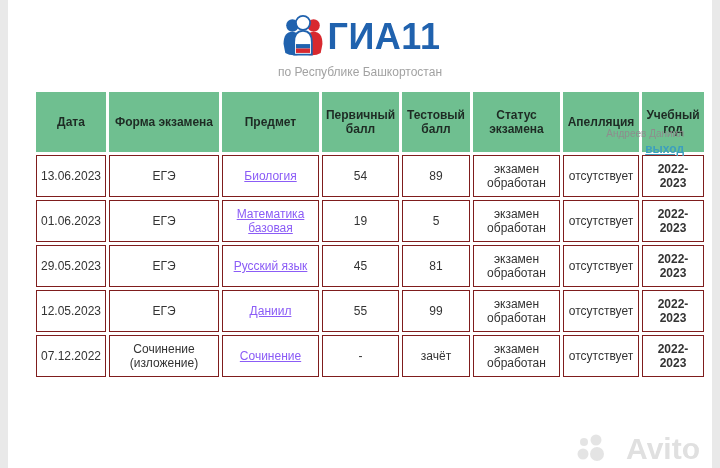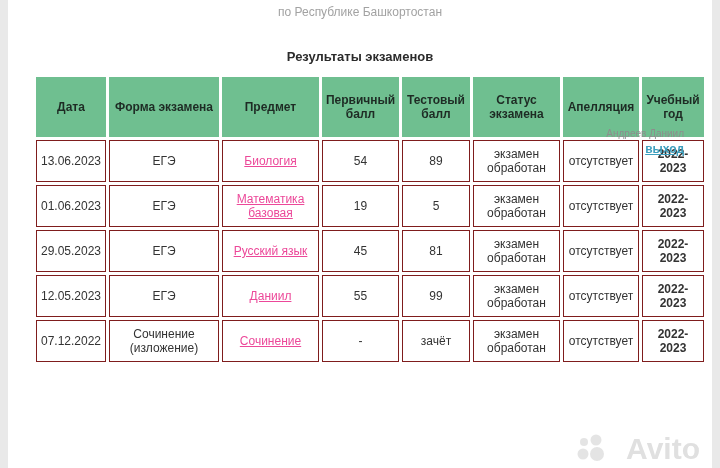--- a/index.html
+++ b/index.html
@@ -92,21 +92,21 @@
     border: 1px solid #7f1d1d;
     font-size: 12px;
     color: #333;
     text-align: center;
     vertical-align: middle;
     padding: 6px 3px;
     height: 38px;
   }
   td.year-cell { font-weight: 700; }
   .subject-link {
-    color: #ec4899;
+    color: #8b5cf6;
     text-decoration: underline;
     cursor: pointer;
   }
   col.c-date { width: 70px; }
   col.c-form { width: 110px; }
   col.c-subj { width: 97px; }
   col.c-prim { width: 77px; }
   col.c-test { width: 68px; }
   col.c-stat { width: 87px; }
   col.c-appl { width: 76px; }
@@ -127,29 +127,45 @@
     font-weight: 700;
     color: rgba(140,140,140,0.55);
   }
   .watermark-dots { width: 30px; height: 30px; }
 </style>
 </head>
 <body>
 
 <div class="page">
 
+  <div class="logo-row">
+    <svg class="logo-icon" viewBox="0 0 52 52">
+
+      <circle cx="14" cy="13" r="7" fill="#2062ae"></circle>
+      <path d="M4 34 Q4 20 14 20 Q21 20 22 28 L22 46 Q12 48 6 44 Z" fill="#2062ae"></path>
+
+      <circle cx="38" cy="13" r="7" fill="#d8292f"></circle>
+      <path d="M48 34 Q48 20 38 20 Q31 20 30 28 L30 46 Q40 48 46 44 Z" fill="#d8292f"></path>
+
+      <circle cx="26" cy="10" r="8" fill="#fff" stroke="#2062ae" stroke-width="2"></circle>
+      <path d="M16 46 L16 32 Q16 19 26 19 Q36 19 36 32 L36 46 Z" fill="#fff" stroke="#2062ae" stroke-width="2"></path>
+
+      <rect x="18" y="34" width="16" height="5" fill="#2062ae"></rect>
+      <rect x="18" y="39" width="16" height="5" fill="#d8292f"></rect>
+    </svg>
+    <span class="logo-text">ГИА11</span>
+  </div>
 
   <div class="svc-subtitle">по Республике Башкортостан</div>
 
   <div class="user-block">
     <div class="user-name">Андреев Даниил</div>
     <a class="logout-link">выход</a>
   </div>
 
-  <div class="section-title">Результаты экзаменов</div>
 
   <table class="results">
     <colgroup>
       <col class="c-date">
         <col class="c-form">
         <col class="c-subj">
         <col class="c-prim">
       <col class="c-test">
         <col class="c-stat">
         <col class="c-appl">

